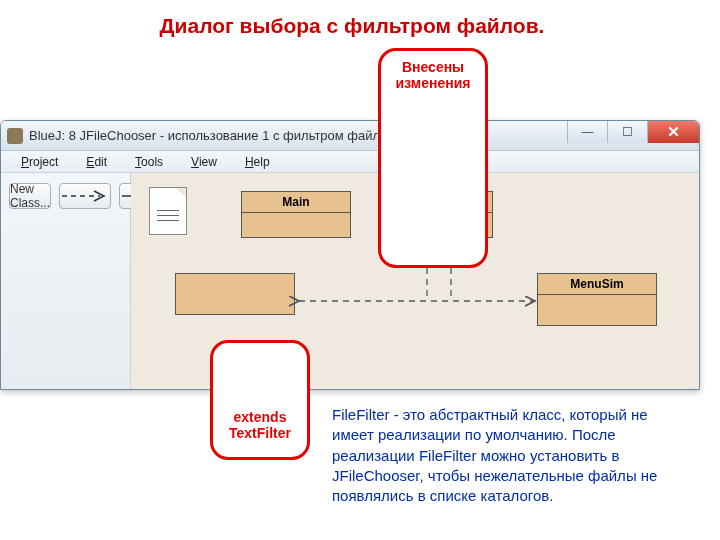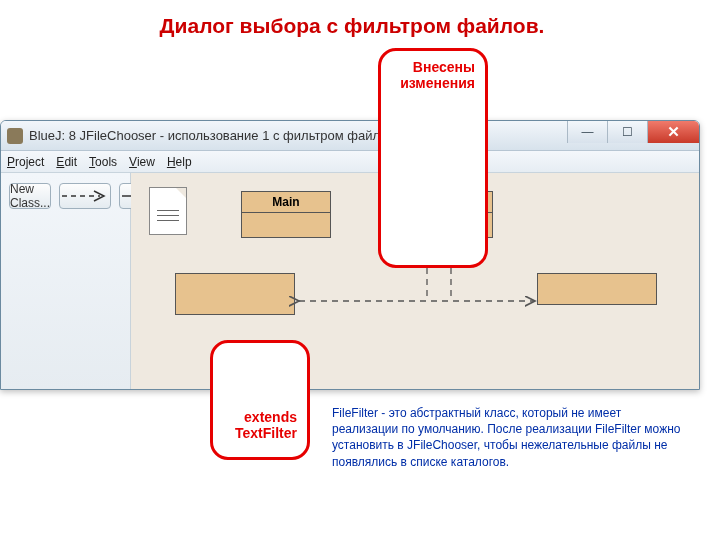--- a/index.html
+++ b/index.html
@@ -17,21 +17,21 @@
     font-weight: bold;
     text-align: center;
     padding: 14px 16px 6px 0;
   }
   
   .callout {
     position: absolute;
     border: 3px solid #e60000;
     border-radius: 18px;
     background: #fff;
-    text-align: right;
+    text-align: center;
     font-size: 14px;
     font-weight: bold;
     color: #e60000;
     padding: 8px 10px;
     z-index: 40;
   }
   .callout.top { top: 48px; left: 378px; width: 110px; height: 220px; display:flex; align-items:flex-start; justify-content:center;}
   .callout.bottom { top: 340px; left: 210px; width: 100px; height: 120px; display:flex; align-items:flex-end; justify-content:center; padding-bottom:16px;}
   
   .window {
@@ -84,24 +84,24 @@
     border-radius:0 4px 0 0;
     font-size:15px;
     font-weight:bold;
   }
   .menubar {
     height: 22px;
     background: linear-gradient(#f4f7fb,#e6edf3);
     border-bottom:1px solid #c8d4dd;
     display:flex;
     align-items:center;
-    padding:0 6px;
+    padding:0 20px;
     font-size:12px;
     color:#222;
-    gap:12px;
+    gap:28px;
   }
   .menubar span u { text-decoration: underline; }
   .workspace {
     position: relative;
     display:flex;
     height: calc(100% - 52px);
   }
   .sidebar {
     width: 130px;
     background: linear-gradient(#f2f6fa,#e6ecf1);
@@ -153,40 +153,40 @@
     border:1px solid #555;
     font-size:12px;
     font-weight:bold;
     text-align:center;
   }
   .uml-class .head{
     border-bottom:1px solid #555;
     padding:3px 6px;
   }
   .uml-class .body{ height:24px; }
-  .cls-main   { left:110px; top:18px;  width:90px; }
+  .cls-main   { left:110px; top:18px;  width:110px; }
   .cls-myframe{ left:252px; top:18px;  width:110px; }
   .cls-textf  { left:44px;  top:100px; width:120px; }
   .cls-textf .body{ height:40px; }
   .cls-menus  { left:406px; top:100px; width:120px; }
   .cls-menus .body{ height:30px; }
   
   svg.links {
     position:absolute;
     left:0; top:0;
     width:100%; height:100%;
     pointer-events:none;
   }
   
   .desc {
     position:absolute;
     left: 332px;
     top: 405px;
     width: 350px;
-    font-size: 12px;
+    font-size: 15px;
     line-height: 1.35;
     color: #002ea8;
   }
 </style>
 </head>
 <body>
 
 <div class="slide-title">Диалог выбора с фильтром файлов.</div>
 
 <div class="callout top">
@@ -237,20 +237,21 @@
         <div class="body"></div>
       </div>
       <div class="uml-class cls-myframe">
         <div class="head">MyFrame</div>
         <div class="body"></div>
       </div>
       <div class="uml-class cls-textf">
         <div class="body"></div>
       </div>
       <div class="uml-class cls-menus">
+        <div class="head">MenuSim</div>
         <div class="body"></div>
       </div>
 
       <svg class="links">
         <defs>
           <marker id="arr" markerWidth="10" markerHeight="10" refX="8" refY="4" orient="auto">
             <path d="M0,0 L8,4 L0,8" fill="none" stroke="#555" stroke-width="1.3"></path>
           </marker>
         </defs>
         

